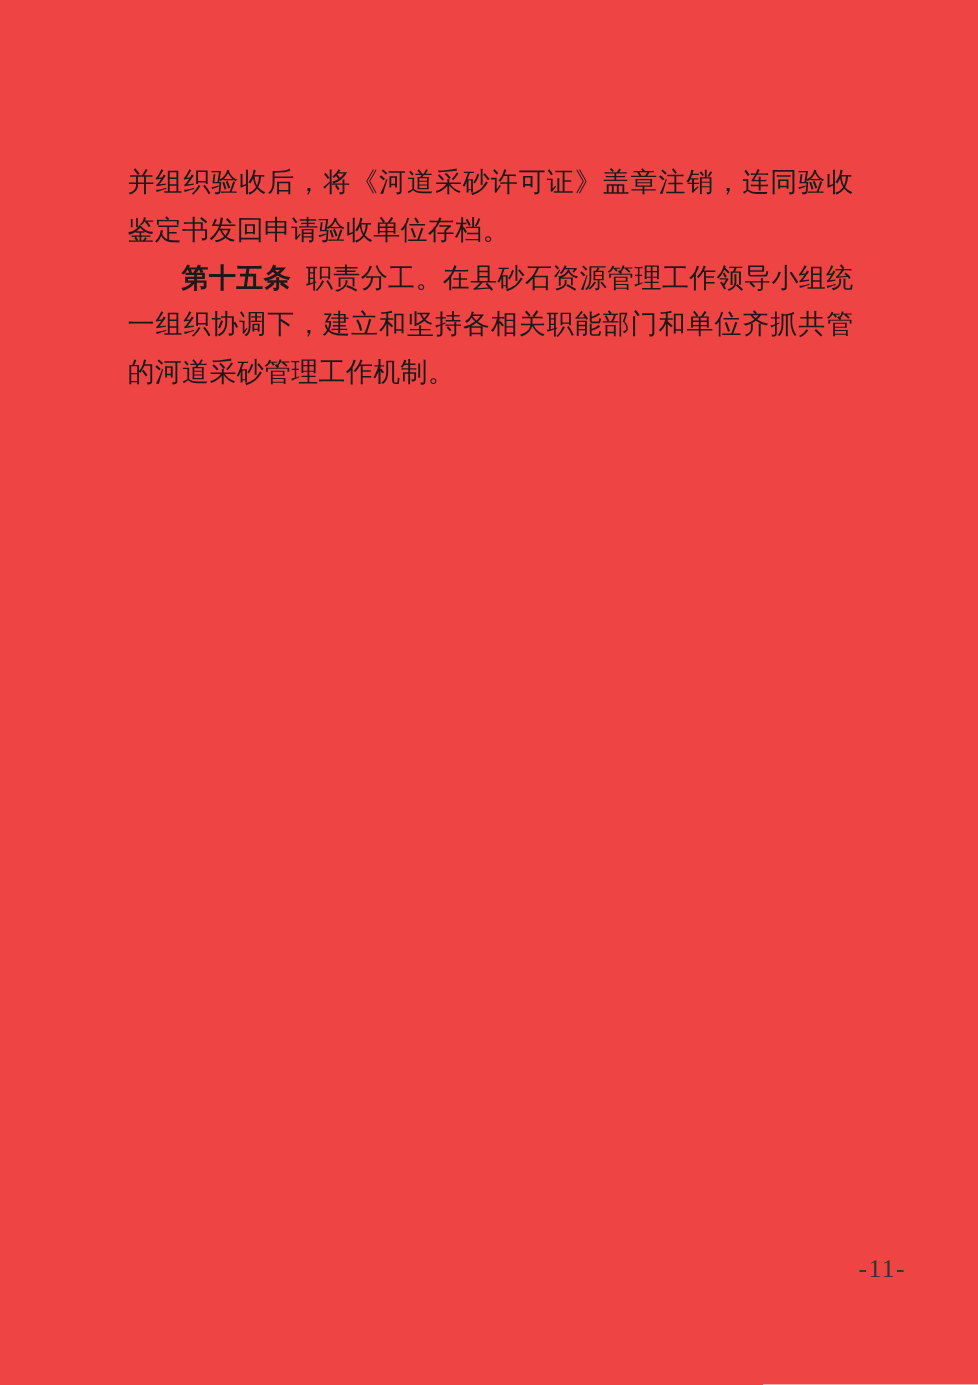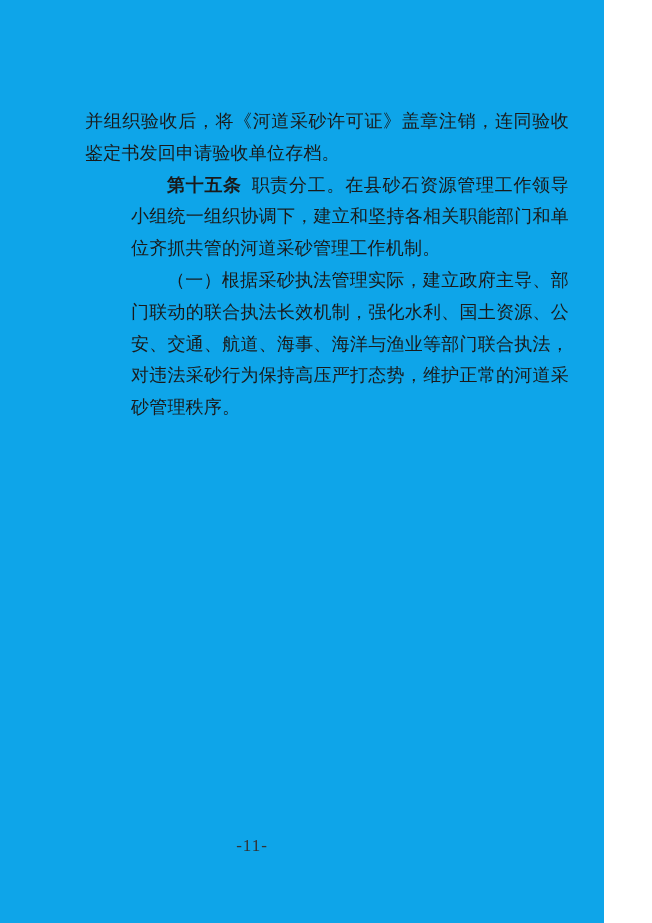--- a/index.html
+++ b/index.html
@@ -2,23 +2,23 @@
 <html><head>
 <meta charset="utf-8">
 <style>
   html, body {
     margin: 0;
     padding: 0;
     background: #ffffff;
   }
   .page {
     position: relative;
-    width: 604px;
+    width: 652px;
     height: 923px;
-    background: #0ea5e9;
+    background: #ef4444;
     overflow: hidden;
     font-family: "Liberation Serif", "DejaVu Serif", serif;
   }
   .text-block {
     position: absolute;
     left: 85px;
     top: 106px;
     width: 484px;
   }
   .para {
@@ -26,42 +26,40 @@
     padding: 0;
     font-size: 18px;
     line-height: 31.8px;
     letter-spacing: 0.2px;
     color: #1a1a1a;
     text-align: justify;
     word-break: break-all;
   }
   .para.indent {
     text-indent: 36px;
-    margin-left: 46px;
   }
   .article-lead {
     font-weight: bold;
     margin-right: 0.55em;
   }
   .page-number {
     position: absolute;
     top: 836px;
     right: 0;
     left: 0;
-    text-align: center;
-    padding-right: 100px;
+    text-align: right;
+    padding-right: 48px;
     font-size: 17px;
     color: #333333;
     font-family: "Liberation Serif", "DejaVu Serif", serif;
     letter-spacing: 1px;
   }
 </style>
 </head>
 <body>
 
 <div class="page">
   <div class="text-block">
     <p class="para">并组织验收后，将《河道采砂许可证》盖章注销，连同验收鉴定书发回申请验收单位存档。</p>
     <p class="para indent"><span class="article-lead">第十五条</span><span>职责分工。在县砂石资源管理工作领导小组统一组织协调下，建立和坚持各相关职能部门和单位齐抓共管的河道采砂管理工作机制。</span></p>
-    <p class="para indent">（一）根据采砂执法管理实际，建立政府主导、部门联动的联合执法长效机制，强化水利、国土资源、公安、交通、航道、海事、海洋与渔业等部门联合执法，对违法采砂行为保持高压严打态势，维护正常的河道采砂管理秩序。</p>
   </div>
   <div class="page-number">-11-</div>
 </div>
 
 </body></html>

